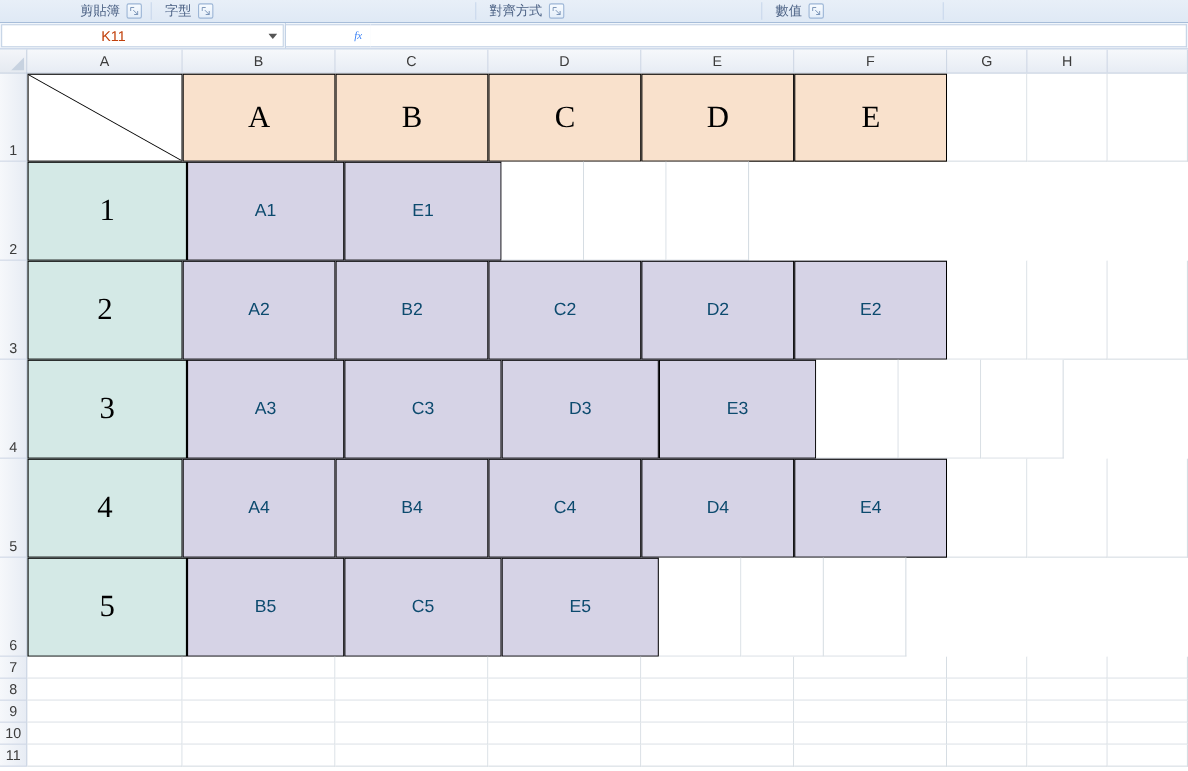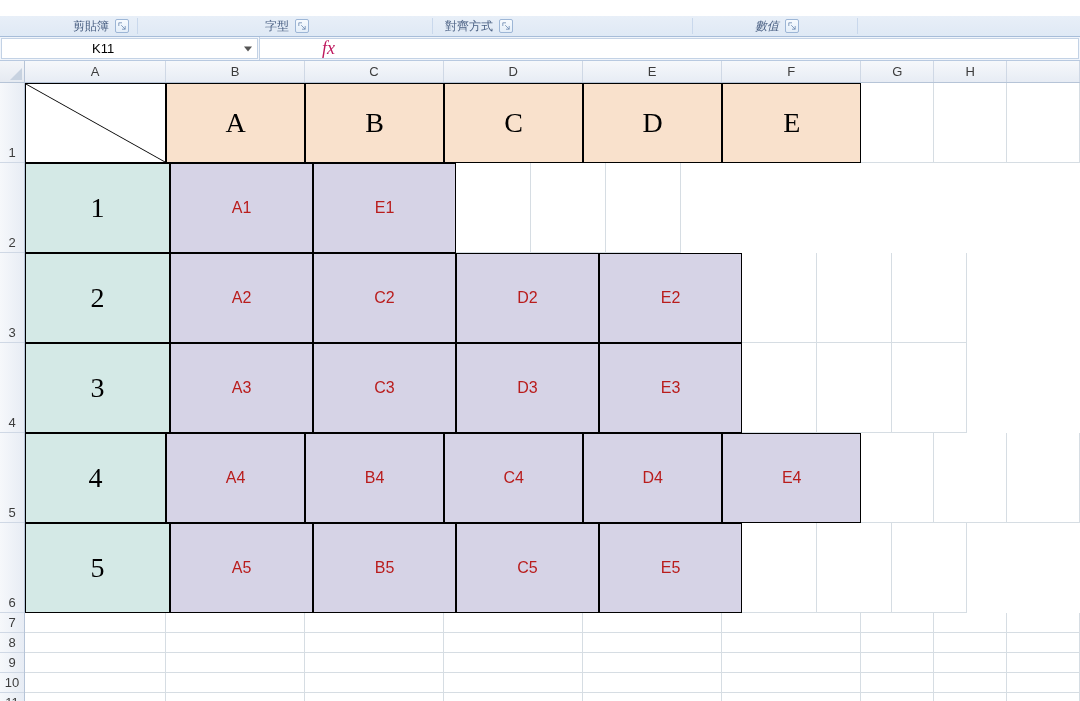--- a/index.html
+++ b/index.html
@@ -16,21 +16,20 @@
   }
 
   
   .ribbon-groups {
     display: flex;
     height: 21px;
     background: linear-gradient(#e8eff8, #dfe9f5);
     border-bottom: 1px solid #a7bdd9;
     font-size: 12px;
     color: #4b6184;
-    margin-top: 16px;
   }
   .ribbon-group {
     display: flex;
     align-items: center;
     padding: 0 6px 0 10px;
     position: relative;
   }
   .ribbon-group .launcher {
     width: 14px;
     height: 14px;
@@ -42,23 +41,23 @@
     align-items: center;
     justify-content: center;
   }
   .ribbon-group .launcher svg { width: 8px; height: 8px; }
   .ribbon-sep {
     width: 1px;
     background: #c9d8ec;
     margin: 2px 2px;
   }
   .ribbon-groups .g1 { width: 135px; justify-content: flex-end; }
-  .ribbon-groups .g2 { width: 290px; justify-content: center; }
+  .ribbon-groups .g2 { width: 290px; }
   .ribbon-groups .g3 { width: 255px; }
-  .ribbon-groups .g4 { width: 160px; justify-content: center; font-style: italic; }
+  .ribbon-groups .g4 { width: 160px; justify-content: flex-start; }
 
   
   .formula-row {
     display: flex;
     align-items: stretch;
     height: 24px;
     border-bottom: 1px solid #b8c9e0;
     background: #f1f5fb;
   }
   .namebox-wrap {
@@ -69,21 +68,21 @@
   }
   .namebox {
     flex: 1;
     display: flex;
     align-items: center;
     padding-left: 90px;
     background: #fff;
     border: 1px solid #c3d2e5;
     margin: 1px;
     font-size: 13px;
-    color: #000000;
+    color: #c2410c;
     gap: 13px;
   }
   .namebox .dd {
     margin-left: auto;
     width: 18px;
     display: flex;
     align-items: center;
     justify-content: center;
   }
   .namebox .dd svg { width: 8px; height: 6px; }
@@ -92,22 +91,22 @@
     align-items: center;
     padding: 0 8px;
     background: #fff;
     border-top: 1px solid #c3d2e5;
     border-bottom: 1px solid #c3d2e5;
     margin: 1px 0;
   }
   .fx-icon {
     font-style: italic;
     font-family: "Times New Roman", serif;
-    color: #be185d;
-    font-size: 18px;
+    color: #3b82f6;
+    font-size: 10px;
     margin-left: 54px;
   }
   .formula-input {
     flex: 1;
     background: #fff;
     border: 1px solid #c3d2e5;
     border-left: none;
     margin: 1px 1px 1px 0;
   }
 
@@ -202,21 +201,21 @@
     border: 1px solid #000 !important;
     font-family: "Times New Roman", serif;
     font-size: 28px;
     color: #000;
   }
   .tbl-body {
     background: #d6d3e6 !important;
     border: 1px solid #000 !important;
     font-family: Arial, sans-serif;
     font-size: 16px;
-    color: #b91c1c;
+    color: #0c4a6e;
   }
   .tbl-diag {
     background: #fff !important;
     border: 1px solid #000 !important;
     position: relative;
   }
   .tbl-diag svg { position:absolute; inset:0; width:100%; height:100%; }
 
 </style>
 </head>
@@ -391,20 +390,23 @@
         <div class="cell wN"></div>
         <div class="cell wN"></div>
     </div>
     <div class="gridrow mid-h">
       <div class="cell wA tbl-left">
           <span>2</span>
         </div>
       <div class="cell wB tbl-body">
           <span>A2</span>
         </div>
+      <div class="cell wC tbl-body">
+          <span>B2</span>
+        </div>
       <div class="cell wD tbl-body">
           <span>C2</span>
         </div>
       <div class="cell wE tbl-body">
           <span>D2</span>
         </div>
       <div class="cell wF tbl-body">
           <span>E2</span>
         </div>
       <div class="cell wN"></div>
@@ -450,23 +452,20 @@
       <div class="cell wF tbl-body">
           <span>E4</span>
         </div>
       <div class="cell wN"></div>
         <div class="cell wN"></div>
         <div class="cell wN"></div>
     </div>
     <div class="gridrow mid-h">
       <div class="cell wA tbl-left">
           <span>5</span>
-        </div>
-      <div class="cell wB tbl-body">
-          <span>A5</span>
         </div>
       <div class="cell wC tbl-body">
           <span>B5</span>
         </div>
       <div class="cell wD tbl-body">
           <span>C5</span>
         </div>
       <div class="cell wF tbl-body">
           <span>E5</span>
         </div>

